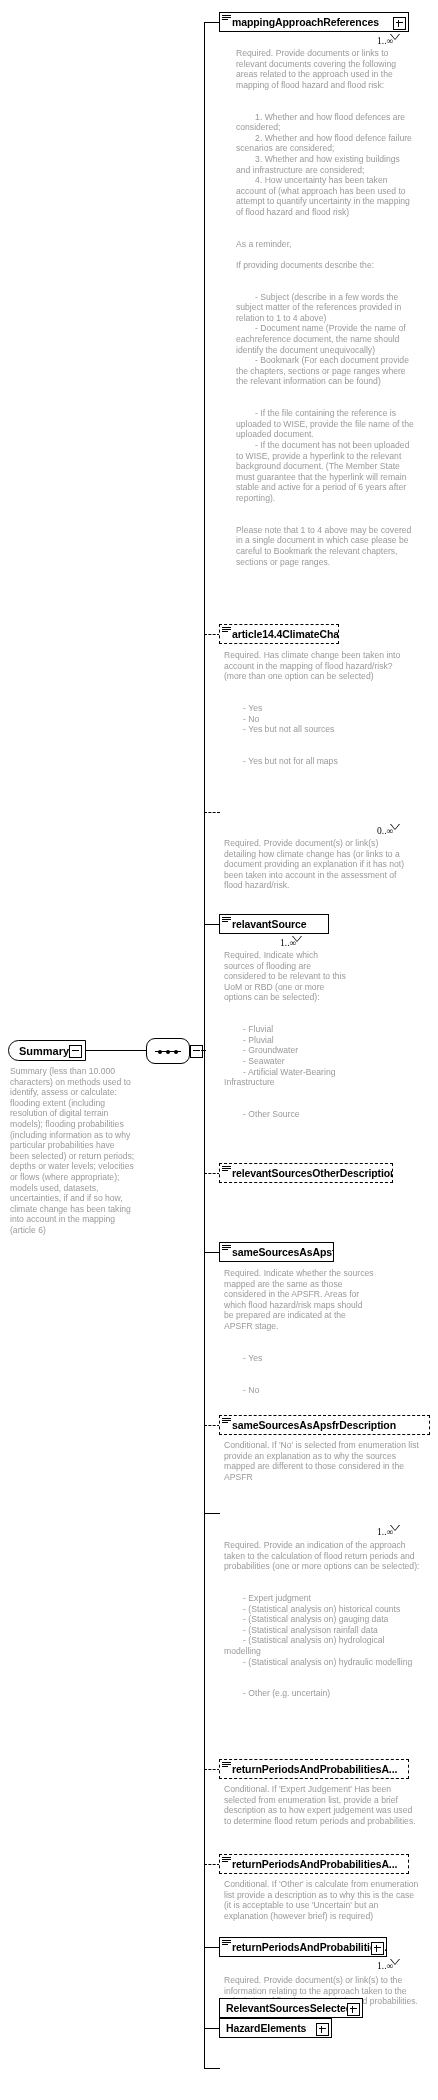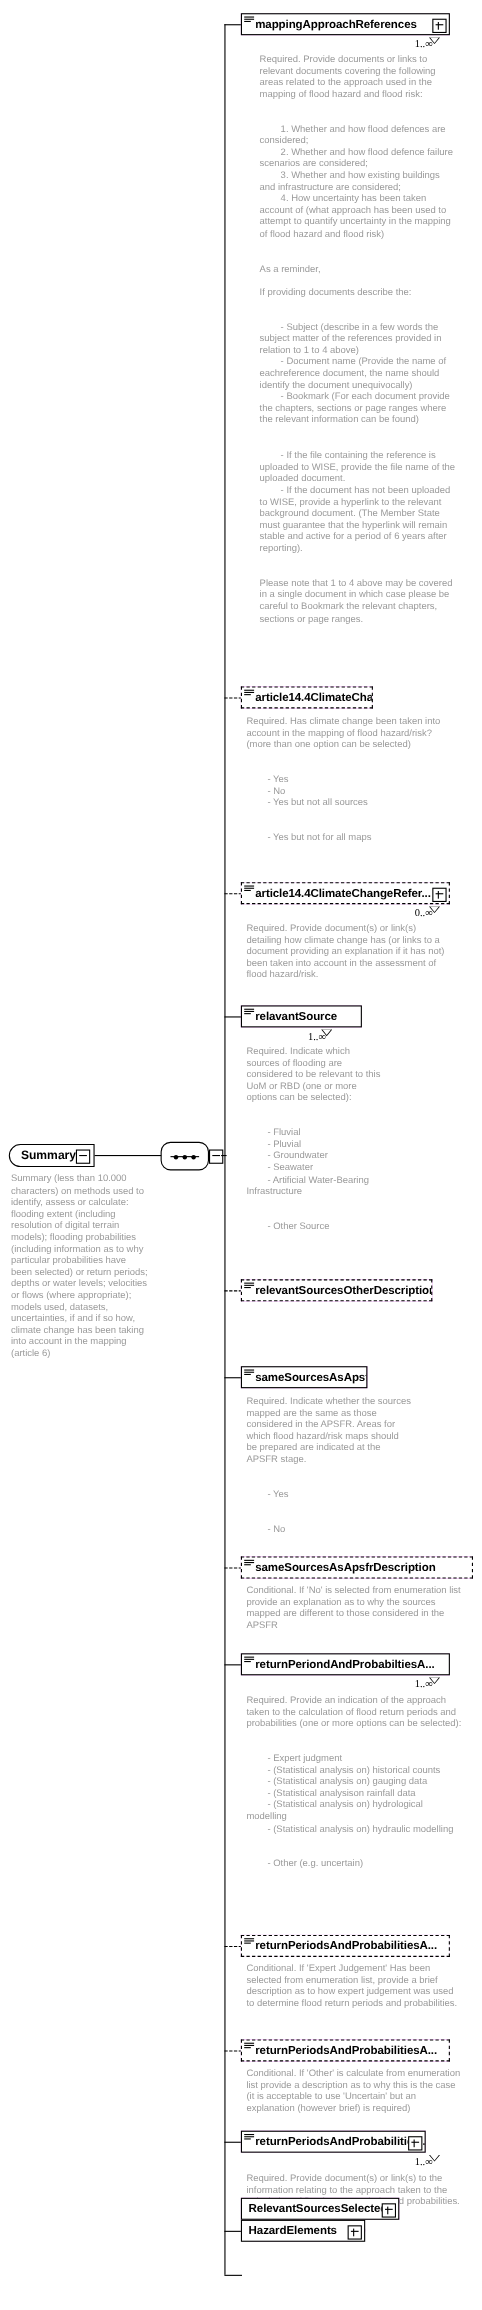--- a/index.html
+++ b/index.html
@@ -152,33 +152,20 @@
 
 
 	- Yes
 	- No
 	- Yes but not all sources
 
 
 	- Yes but not for all maps</div>
 
   <div class="hline dashed" style="left:204px;top:812px;width:16px;"></div>
-  <div class="node optional repeat" style="left:219px;top:802px;width:190px;">
-    <div class="shadow"></div>
-      <div class="rep2"></div>
-    <div class="boxin">
-      <span class="elem-icon">
-          <i></i>
-          <i></i>
-          <i></i>
-        </span>
-      <span class="label">article14.4ClimateChangeRefer...</span>
-      <span class="plusbox"></span>
-    </div>
-  </div>
   <div class="occ-chev" style="left:390px;top:824px;"></div>
   <div class="occ-text" style="left:377px;top:826px;">0..∞</div>
   <div class="desc" style="left:224px;top:838px;width:188px;">Required. Provide document(s) or link(s) detailing how climate change has (or links to a document providing an explanation if it has not) been taken into account in the assessment of flood hazard/risk.</div>
 
   <div class="hline" style="left:204px;top:924px;width:16px;"></div>
   <div class="node required repeat" style="left:219px;top:914px;width:110px;">
     <div class="shadow"></div>
       <div class="rep2"></div>
     <div class="boxin">
       <span class="elem-icon">
@@ -266,32 +253,20 @@
           <i></i>
           <i></i>
           <i></i>
         </span>
       <span class="label">sameSourcesAsApsfrDescription</span>
     </div>
   </div>
   <div class="desc" style="left:224px;top:1440px;width:196px;">Conditional. If 'No' is selected from enumeration list provide an explanation as to why the sources mapped are different to those considered in the APSFR</div>
 
   <div class="hline" style="left:204px;top:1513px;width:16px;"></div>
-  <div class="node required repeat" style="left:219px;top:1503px;width:190px;">
-    <div class="shadow"></div>
-      <div class="rep2"></div>
-    <div class="boxin">
-      <span class="elem-icon">
-          <i></i>
-          <i></i>
-          <i></i>
-        </span>
-      <span class="label">returnPeriondAndProbabiltiesA...</span>
-    </div>
-  </div>
   <div class="occ-chev" style="left:390px;top:1525px;"></div>
   <div class="occ-text" style="left:377px;top:1527px;">1..∞</div>
   <div class="desc" style="left:224px;top:1540px;width:196px;">Required. Provide an indication of the approach taken to the calculation of flood return periods and probabilities (one or more options can be selected):
 
 
 	- Expert judgment
 	- (Statistical analysis on) historical counts
 	- (Statistical analysis on) gauging data
 	- (Statistical analysison rainfall data
 	- (Statistical analysis on) hydrological modelling

